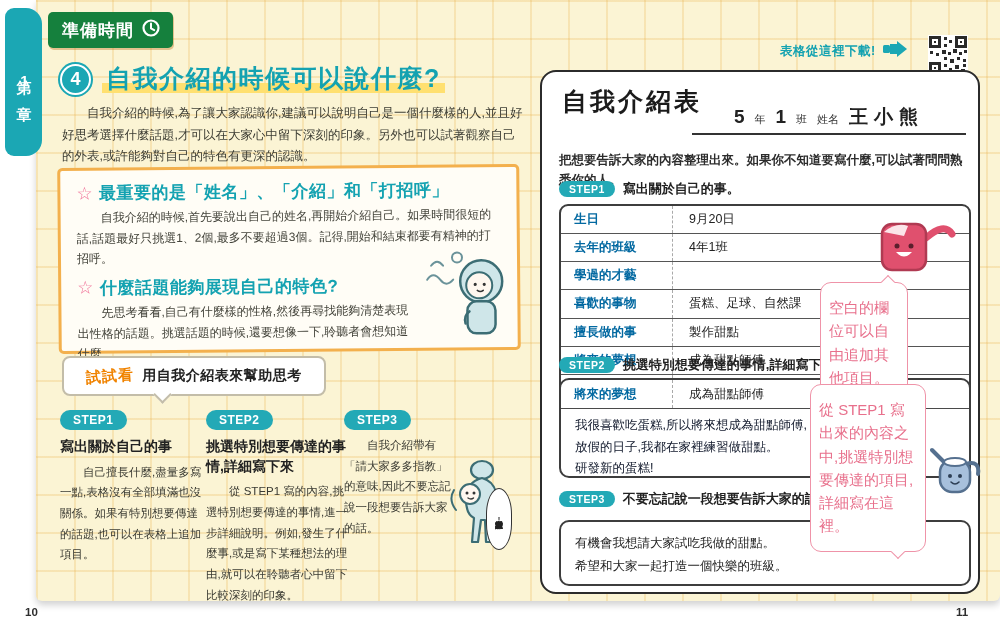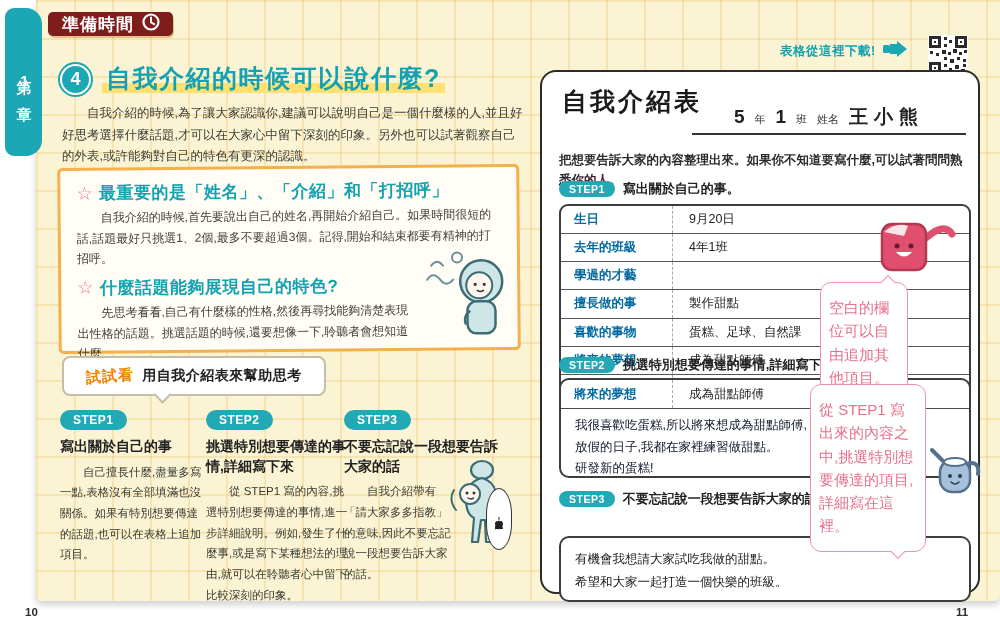--- a/index.html
+++ b/index.html
@@ -23,22 +23,22 @@
   
   .chapter-tab {
     position:absolute; left:5px; top:8px; width:37px; height:148px;
     background:#1ba7b4; border-radius:9px 16px 16px 9px;
     display:flex; align-items:center; justify-content:center;
     color:#fff; font-weight:700; font-size:15px;
     writing-mode:vertical-rl; text-orientation:upright; letter-spacing:4px;
   }
   
   .banner {
-    position:absolute; left:48px; top:12px; height:24px; padding:0 12px 0 14px;
-    background:#7f1d1d; border-radius:5px;
+    position:absolute; left:48px; top:12px; height:36px; padding:0 12px 0 14px;
+    background:#15803d; border-radius:5px;
     display:flex; align-items:center; gap:7px;
     color:#fff; font-weight:700; font-size:17px; letter-spacing:1px;
     box-shadow:1px 2px 0 rgba(180,100,10,.35);
   }
   .banner::before { content:""; position:absolute; left:-4px; top:-4px; width:10px; height:10px; background:#c0720f; border-radius:2px; transform:rotate(18deg); z-index:-1; }
   .banner::after  { content:""; position:absolute; right:-4px; bottom:-4px; width:10px; height:10px; background:#c0720f; border-radius:2px; transform:rotate(18deg); z-index:-1; }
   
   .sec-num {
     position:absolute; left:60px; top:64px; width:31px; height:31px;
     background:#1ba7b4; border:2px solid #fff; border-radius:50%;
@@ -143,21 +143,21 @@
   .nb2::after { content:""; position:absolute; bottom:-6px; right:22px; width:9px; height:9px; background:#fff; border-right:1.5px solid #ef93a8; border-bottom:1.5px solid #ef93a8; transform:rotate(45deg); }
   .step2-box {
     position:absolute; left:17px; top:306px; width:412px; height:100px;
     border:2px solid #3d3d3d; border-radius:10px; background:#fff;
   }
   .s2-top { height:29px; display:flex; align-items:stretch; border-bottom:1.8px solid #4a4a4a; }
   .s2-top .ft-label { width:112px; }
   .s2-lines { padding:6px 14px 0 14px; font-size:12.5px; color:#0f172a; line-height:1.72; width:310px; }
   .can-illu { position:absolute; left:388px; top:372px; z-index:5; }
   .step3-box {
-    position:absolute; left:17px; top:464px; width:412px; height:66px;
+    position:absolute; left:17px; top:448px; width:412px; height:66px;
     border:2px solid #3d3d3d; border-radius:10px; background:#fff;
     padding:10px 14px; font-size:12.5px; color:#222; line-height:1.85;
   }
   .page-num { position:absolute; top:606px; font-size:11.5px; font-weight:700; color:#2e2e2e; }
   .pn-left { left:25px; } .pn-right { left:956px; }
 </style>
 </head>
 <body>
 
 <div class="spread"></div>
@@ -215,21 +215,20 @@
   <div class="step-h">寫出關於自己的事</div>
   <div class="step-b">自己擅長什麼,盡量多寫一點,表格沒有全部填滿也沒關係。如果有特別想要傳達的話題,也可以在表格上追加項目。</div>
 </div>
 <div class="step-col c2">
   <span class="badge">STEP2</span>
   <div class="step-h">挑選特別想要傳達的事情,詳細寫下來</div>
   <div class="step-b">從 STEP1 寫的內容,挑選特別想要傳達的事情,進一步詳細說明。例如,發生了什麼事,或是寫下某種想法的理由,就可以在聆聽者心中留下比較深刻的印象。</div>
 </div>
 <div class="step-col c3">
   <span class="badge">STEP3</span>
-  <div class="step-h">不要忘記說一段想要告訴大家的話</div>
   <div class="step-b">自我介紹帶有「請大家多多指教」的意味,因此不要忘記說一段想要告訴大家的話。</div>
   <span class="bow-illu">
     <svg width="56" height="92" viewBox="0 0 56 92">
       <path d="M6 34 q-6 10 2 20" fill="none" stroke="#3c6d74" stroke-width="2" stroke-linecap="round"></path>
       <ellipse cx="34" cy="14" rx="11" ry="9" fill="#cfe6e9" stroke="#3c6d74" stroke-width="2.2"></ellipse>
       <path d="M34 22 q-16 4 -16 22 q0 14 8 18 l-2 24 h6 l3 -22 h4 l1 22 h6 l0 -26 q8 -10 4 -24 q-3 -11 -14 -14z" fill="#cfe6e9" stroke="#3c6d74" stroke-width="2.2" stroke-linejoin="round"></path>
       <circle cx="22" cy="38" r="10" fill="#fff7ef" stroke="#3c6d74" stroke-width="2"></circle>
       <circle cx="19" cy="37" r="1.5" fill="#333"></circle>
         <circle cx="26" cy="37" r="1.5" fill="#333"></circle>
       <path d="M20 42 q3 2 5.5 0" fill="none" stroke="#333" stroke-width="1.4" stroke-linecap="round"></path>
@@ -306,26 +305,26 @@
     </div>
     <div class="ft-row">
       <span class="ft-label">去年的班級</span>
       <span class="ft-value">4年1班</span>
     </div>
     <div class="ft-row">
       <span class="ft-label">學過的才藝</span>
       <span class="ft-value"></span>
     </div>
     <div class="ft-row">
+      <span class="ft-label">喜歡的事物</span>
+      <span class="ft-value">蛋糕、足球、自然課</span>
+    </div>
+    <div class="ft-row">
       <span class="ft-label">擅長做的事</span>
       <span class="ft-value">製作甜點</span>
-    </div>
-    <div class="ft-row">
-      <span class="ft-label">喜歡的事物</span>
-      <span class="ft-value">蛋糕、足球、自然課</span>
     </div>
     <div class="ft-row">
       <span class="ft-label">將來的夢想</span>
       <span class="ft-value">成為甜點師傅</span>
     </div>
     <div class="ft-row">
       <span class="ft-label"></span>
       <span class="ft-value"></span>
     </div>
   </div>

